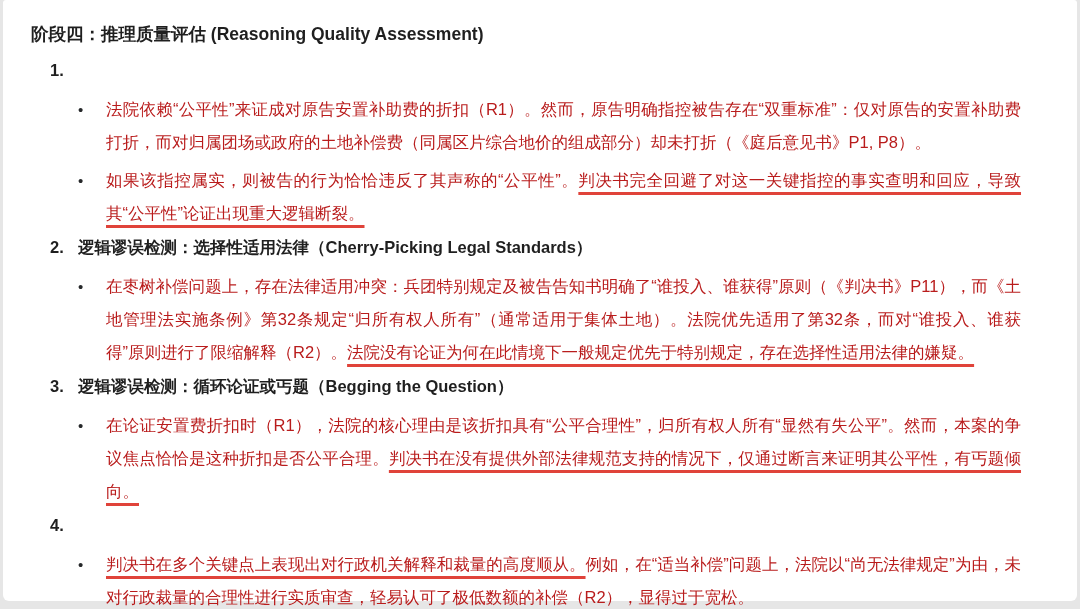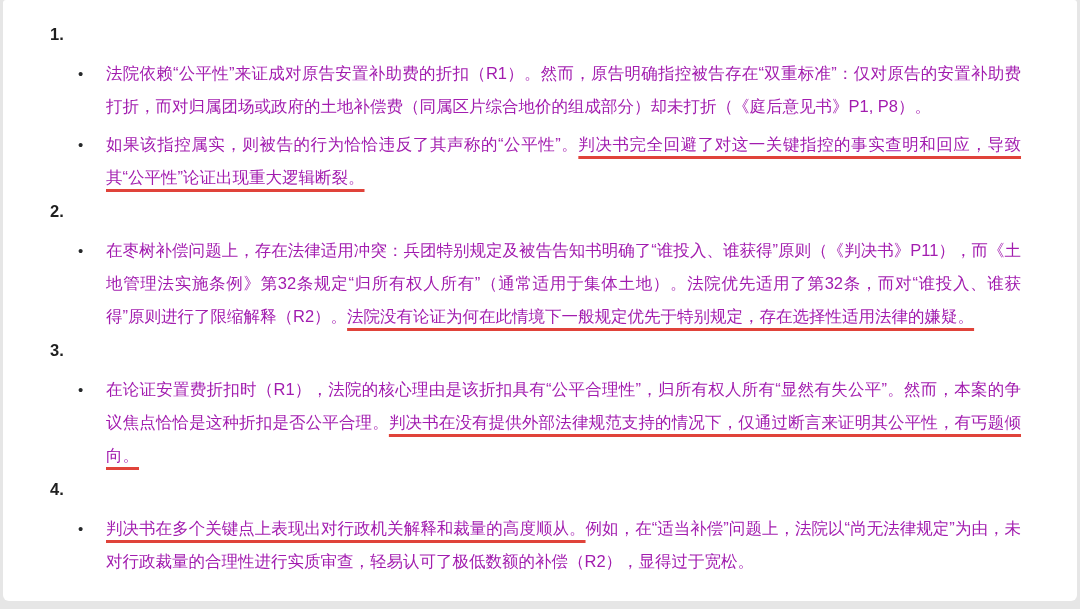--- a/index.html
+++ b/index.html
@@ -47,61 +47,64 @@
     width: 28px;
     font-size: 15px;
     line-height: 33px;
     color: #26282a;
   }
   .btxt {
     margin: 0;
     flex: 1;
     font-size: 16.5px;
     line-height: 33px;
-    color: #a21caf;
+    color: #b91c1c;
     text-align: justify;
   }
   .u {
     text-decoration: underline;
     text-decoration-color: var(--accent, #e0433a);
     text-decoration-thickness: 3px;
     text-underline-offset: 6px;
   }
 </style>
 </head>
 <body>
 
 <div class="card">
   <div class="content">
+    <h1 class="doc-title">阶段四：推理质量评估 (Reasoning Quality Assessment)</h1>
     <main>
         <div class="section">
           <div class="sec-head">
             <span class="sec-num">1.</span>
           </div>
           <div class="bullet">
             <span class="dot">•</span>
             <p class="btxt"><span>法院依赖“公平性”来证成对原告安置补助费的折扣（R1）。然而，原告明确指控被告存在“双重标准”：仅对原告的安置补助费打折，而对归属团场或政府的土地补偿费（同属区片综合地价的组成部分）却未打折（《庭后意见书》P1, P8）。</span></p>
           </div>
           <div class="bullet">
             <span class="dot">•</span>
             <p class="btxt"><span>如果该指控属实，则被告的行为恰恰违反了其声称的“公平性”。</span><span class="u">判决书完全回避了对这一关键指控的事实查明和回应，导致其“公平性”论证出现重大逻辑断裂。</span></p>
           </div>
         </div>
         <div class="section">
           <div class="sec-head">
             <span class="sec-num">2.</span>
+            <span>逻辑谬误检测：选择性适用法律（Cherry-Picking Legal Standards）</span>
           </div>
           <div class="bullet">
             <span class="dot">•</span>
             <p class="btxt"><span>在枣树补偿问题上，存在法律适用冲突：兵团特别规定及被告告知书明确了“谁投入、谁获得”原则（《判决书》P11），而《土地管理法实施条例》第32条规定“归所有权人所有”（通常适用于集体土地）。法院优先适用了第32条，而对“谁投入、谁获得”原则进行了限缩解释（R2）。</span><span class="u">法院没有论证为何在此情境下一般规定优先于特别规定，存在选择性适用法律的嫌疑。</span></p>
           </div>
         </div>
         <div class="section">
           <div class="sec-head">
             <span class="sec-num">3.</span>
+            <span>逻辑谬误检测：循环论证或丐题（Begging the Question）</span>
           </div>
           <div class="bullet">
             <span class="dot">•</span>
             <p class="btxt"><span>在论证安置费折扣时（R1），法院的核心理由是该折扣具有“公平合理性”，归所有权人所有“显然有失公平”。然而，本案的争议焦点恰恰是这种折扣是否公平合理。</span><span class="u">判决书在没有提供外部法律规范支持的情况下，仅通过断言来证明其公平性，有丐题倾向。</span></p>
           </div>
         </div>
         <div class="section">
           <div class="sec-head">
             <span class="sec-num">4.</span>
           </div>

